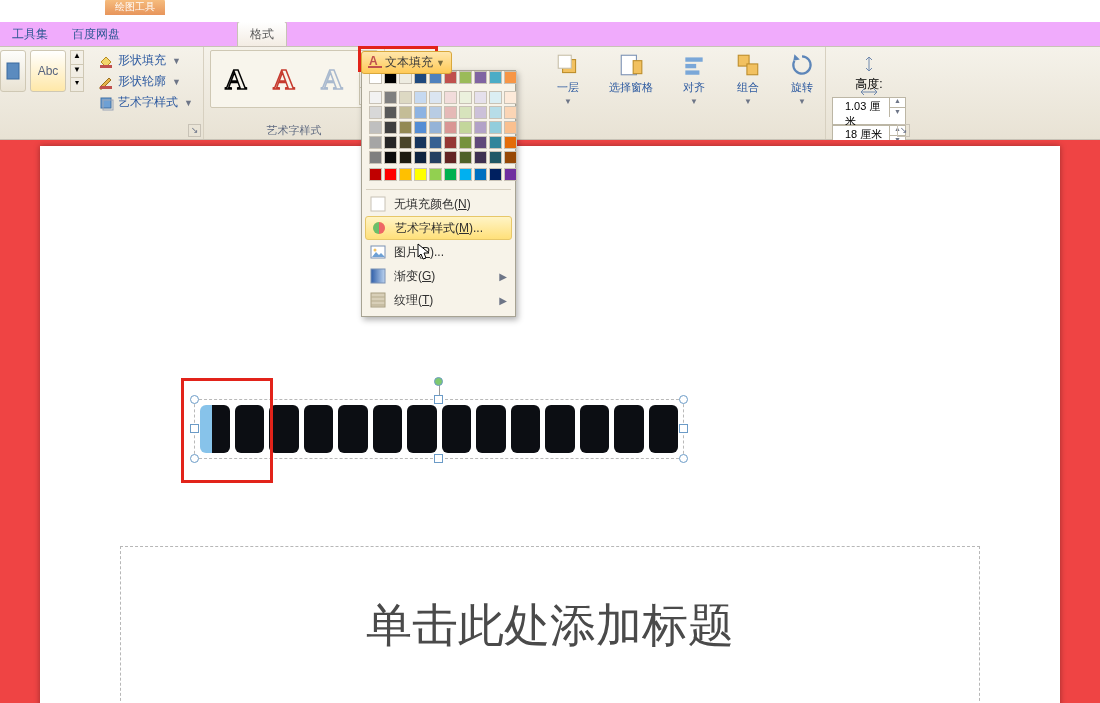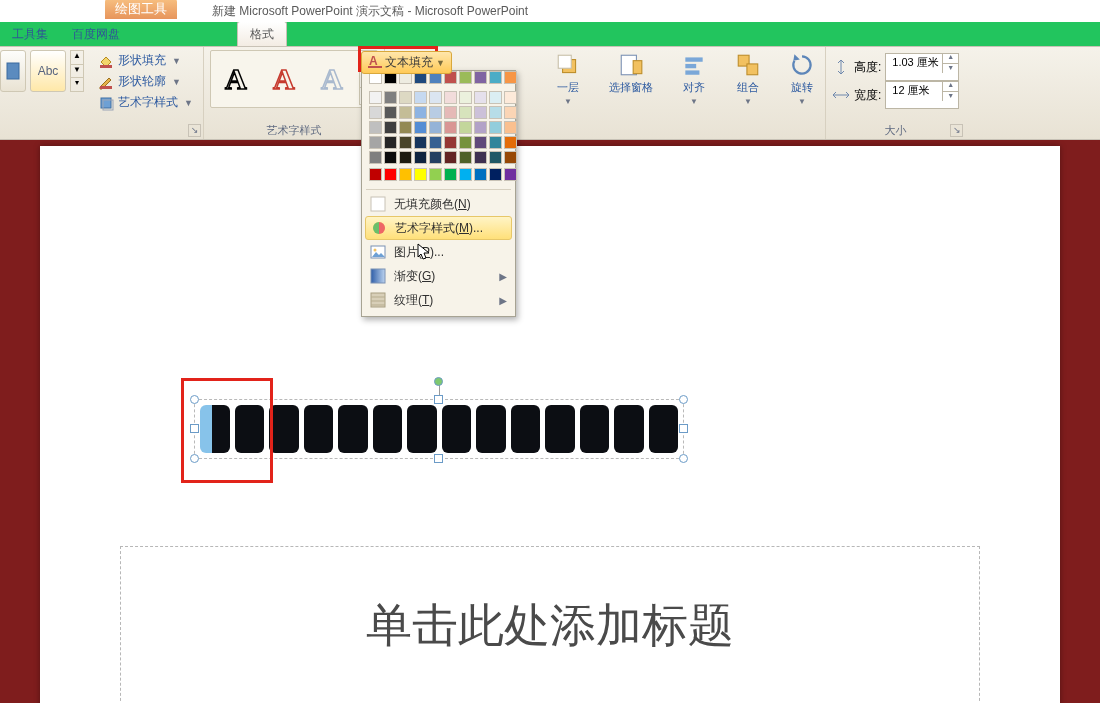--- a/index.html
+++ b/index.html
@@ -4,26 +4,26 @@
 <style>
   * { box-sizing: border-box; }
   html, body { margin:0; padding:0; font-family: "Microsoft YaHei", "Segoe UI", Tahoma, sans-serif; font-size:12px; }
   body { width:1100px; height:703px; background:#adadad; overflow:hidden; }
 
   
   .top-area { background:#fff; }
   .tabs-row { display:flex; align-items:flex-end; height:22px; background:#fff; position:relative; }
   .contextual-tab-cap {
     background:#f2a65a; background:linear-gradient(#f7bf80,#e7955c);
-    border-radius:3px 3px 0 0; color:#fff; font-size:13px;
+    border-radius:3px 3px 0 0; color:#fff; font-size:10px;
     padding:1px 10px; position:absolute; top:-1px; left:105px;
   }
   .window-title { position:absolute; top:3px; left:212px; color:#5a5a5a; font-size:12px; }
 
-  .tab-strip { display:flex; align-items:flex-end; height:24px; background:#22c55e; padding-left:0;font-family:Liberation Serif, serif; }
+  .tab-strip { display:flex; align-items:flex-end; height:24px; background:#f0abfc; padding-left:0;font-family:Liberation Serif, serif; }
   .tab { padding:4px 12px 3px 12px; color:#2f5895; cursor:default; }
   .tab.active {
     background:linear-gradient(#fff,#f3ece3);
     border:1px solid #c8c2b6; border-bottom:none;
     border-radius:3px 3px 0 0; color:#5a5a5a;
     margin-left:105px; 
   }
 
   
   .ribbon {
@@ -67,32 +67,32 @@
   .gallery-scroll div { flex:1; border-bottom:1px solid #cfc8b4; font-size:8px; text-align:center; color:#6d7587;}
   .gallery-scroll div:last-child{border:none;}
 
   
   .big-icon { display:flex; flex-direction:column; align-items:center; gap:2px; color:#2d5aa0; padding:2px 4px; }
   .big-icon .lbl { font-size:11px; white-space:nowrap; }
   .big-icon .drop { font-size:8px; color:#6d7587; }
   .big-shape { width:26px; height:26px; display:flex; align-items:center; justify-content:center; }
 
   
-  .size-row { display:flex; align-items:center; gap:4px; height:22px; }
+  .size-row { display:flex; align-items:center; gap:4px; height:22px;flex-direction:column; }
   .size-row .dim-ico { width:18px; height:16px; display:inline-block; }
   .size-input {
     width:74px; height:28px; background:#fff; border:1px solid #bcb6a5;
-    padding:1px 18px 1px 6px; font-size:11px; position:relative;
+    padding:1px 18px 1px 12px; font-size:11px; position:relative;
   }
   .spin { position:absolute; right:0; top:-1px; width:16px; height:20px; border-left:1px solid #bcb6a5; display:flex; flex-direction:column; }
   .spin span{flex:1;font-size:7px;text-align:center;color:#6d7587;}
   .spin span:first-child{border-bottom:1px solid #bcb6a5;}
 
   
-  .canvas-wrap { position:absolute; left:0; top:140px; right:0; bottom:0; background:#7f1d1d; display:flex; justify-content:center; }
+  .canvas-wrap { position:absolute; left:0; top:140px; right:0; bottom:0; background:#ef4444; display:flex; justify-content:center; }
   .slide {
     width:1020px; height:640px; background:#fff; margin-top:6px;
     box-shadow:0 0 6px rgba(0,0,0,.35);
     position:relative;
   }
   .title-placeholder {
     position:absolute; left:80px; top:400px; width:860px; height:160px;
     border:1px dashed #b7b7b7; display:flex; align-items:center; justify-content:center;
     color:#4a4a4a; font-family:"SimSun","STSong",serif; font-size:46px;
   }
@@ -149,21 +149,20 @@
   .cursor-arrow{
     position:absolute; z-index:70; left:417px; top:243px; width:14px; height:18px;
   }
 </style>
 </head>
 <body>
 
 <div class="top-area">
   <div class="tabs-row">
     <div class="contextual-tab-cap">绘图工具</div>
-    <div class="window-title">新建 Microsoft PowerPoint 演示文稿 - Microsoft PowerPoint</div>
   </div>
   <div class="tab-strip">
     <div class="tab">工具集</div>
     <div class="tab">百度网盘</div>
     <div class="tab active">格式</div>
   </div>
 </div>
 
 <div class="ribbon">
 
@@ -307,21 +306,21 @@
               <span>▼</span>
             </div>
         </div>
       </div>
       <div class="size-row">
         <span class="dim-ico"><svg viewBox="0 0 18 16">
               <path d="M1 8h16M4 5l-3 3 3 3M14 5l3 3-3 3" stroke="#6f88ad" fill="none"></path>
             </svg></span>
         <span>宽度:</span>
         <div class="size-input">
-          <span>12 厘米</span>
+          <span>18 厘米</span>
           <div class="spin">
               <span>▲</span>
               <span>▼</span>
             </div>
         </div>
       </div>
     </div>
     <div class="group-label">大小</div>
     <div class="dialog-launcher">↘</div>
   </div>

